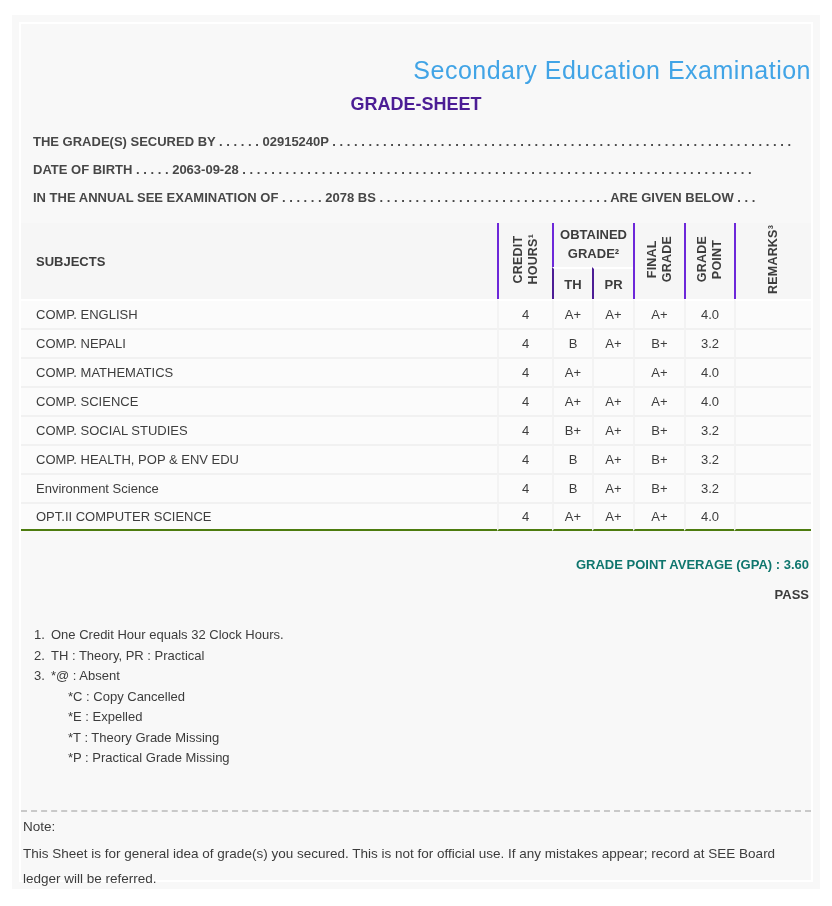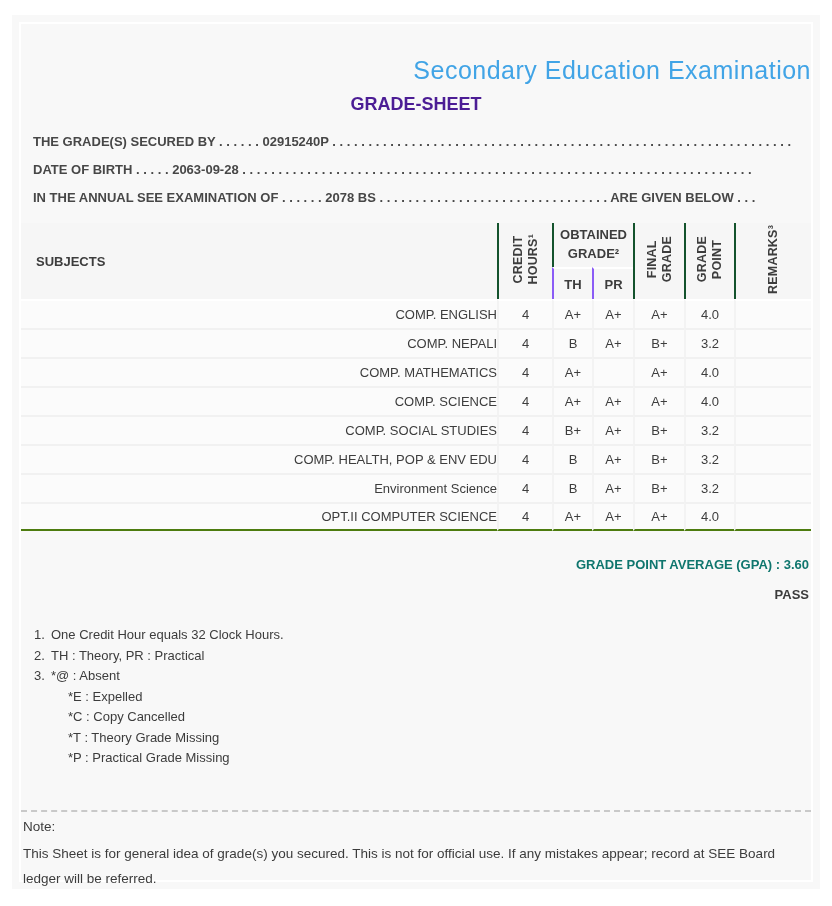--- a/index.html
+++ b/index.html
@@ -53,22 +53,22 @@
     font-size: 13px;
     color: #3d3d3d;
     overflow: hidden;
   }
   thead th {
     background: #f6f6f6;
     font-weight: 700;
     text-align: center;
     vertical-align: middle;
   }
-  th.group { border-left: 2px solid #14532d; }
-  th.sub { border-left: 2px solid #8b5cf6; border-top: 2px solid #ffffff; height: 32px; }
+  th.group { border-left: 2px solid #6d28d9; }
+  th.sub { border-left: 2px solid #4c1d95; border-top: 2px solid #ffffff; height: 32px; }
   th.subjects-h {
     text-align: left; padding-left: 15px; font-size: 13px;
   }
   th.rot { height: 76px; }
   .vtext {
     display: inline-block;
     writing-mode: vertical-rl;
     transform: rotate(180deg);
     white-space: pre-line;
     line-height: 1.2;
@@ -77,21 +77,21 @@
   }
   .obt { white-space: pre-line; line-height: 1.45; }
   tbody td {
     background: #fbfbfb;
     height: 29px;
     text-align: center;
     border-top: 2px solid #f1f1f1;
     border-left: 2px solid #f3f3f3;
   }
   tbody tr:first-child td { border-top: 2px solid #ffffff; }
-  tbody td:first-child { border-left: none; text-align: right; padding-left: 15px; }
+  tbody td:first-child { border-left: none; text-align: left; padding-left: 15px; }
   tbody tr:last-child td { border-bottom: 2px solid #4d7c0f; }
   
   .summary { margin: 26px 2px 0 0; text-align: right; }
   .gpa-line { font-size: 13px; font-weight: 700; color: #0f766e; }
   .pass-line { margin-top: 15px; font-size: 13px; font-weight: 700; color: #3b3b3b; }
   
   .footnotes { margin: 23px 0 0 13px; }
   .footnote { font-size: 13px; line-height: 20.5px; color: #3c3c3c; display: flex; }
   .footnote .num { width: 17px; flex: none; }
   .footnote.indent { padding-left: 17px; }
@@ -251,26 +251,26 @@
         <span>TH : Theory, PR : Practical</span>
       </div>
 
       <div class="footnote">
         <span class="num">3.</span>
         <span>*@ : Absent</span>
       </div>
 
       <div class="footnote indent">
         <span class="num"></span>
+        <span>*C : Copy Cancelled</span>
+      </div>
+
+      <div class="footnote indent">
+        <span class="num"></span>
         <span>*E : Expelled</span>
-      </div>
-
-      <div class="footnote indent">
-        <span class="num"></span>
-        <span>*C : Copy Cancelled</span>
       </div>
 
       <div class="footnote indent">
         <span class="num"></span>
         <span>*T : Theory Grade Missing</span>
       </div>
 
       <div class="footnote indent">
         <span class="num"></span>
         <span>*P : Practical Grade Missing</span>

